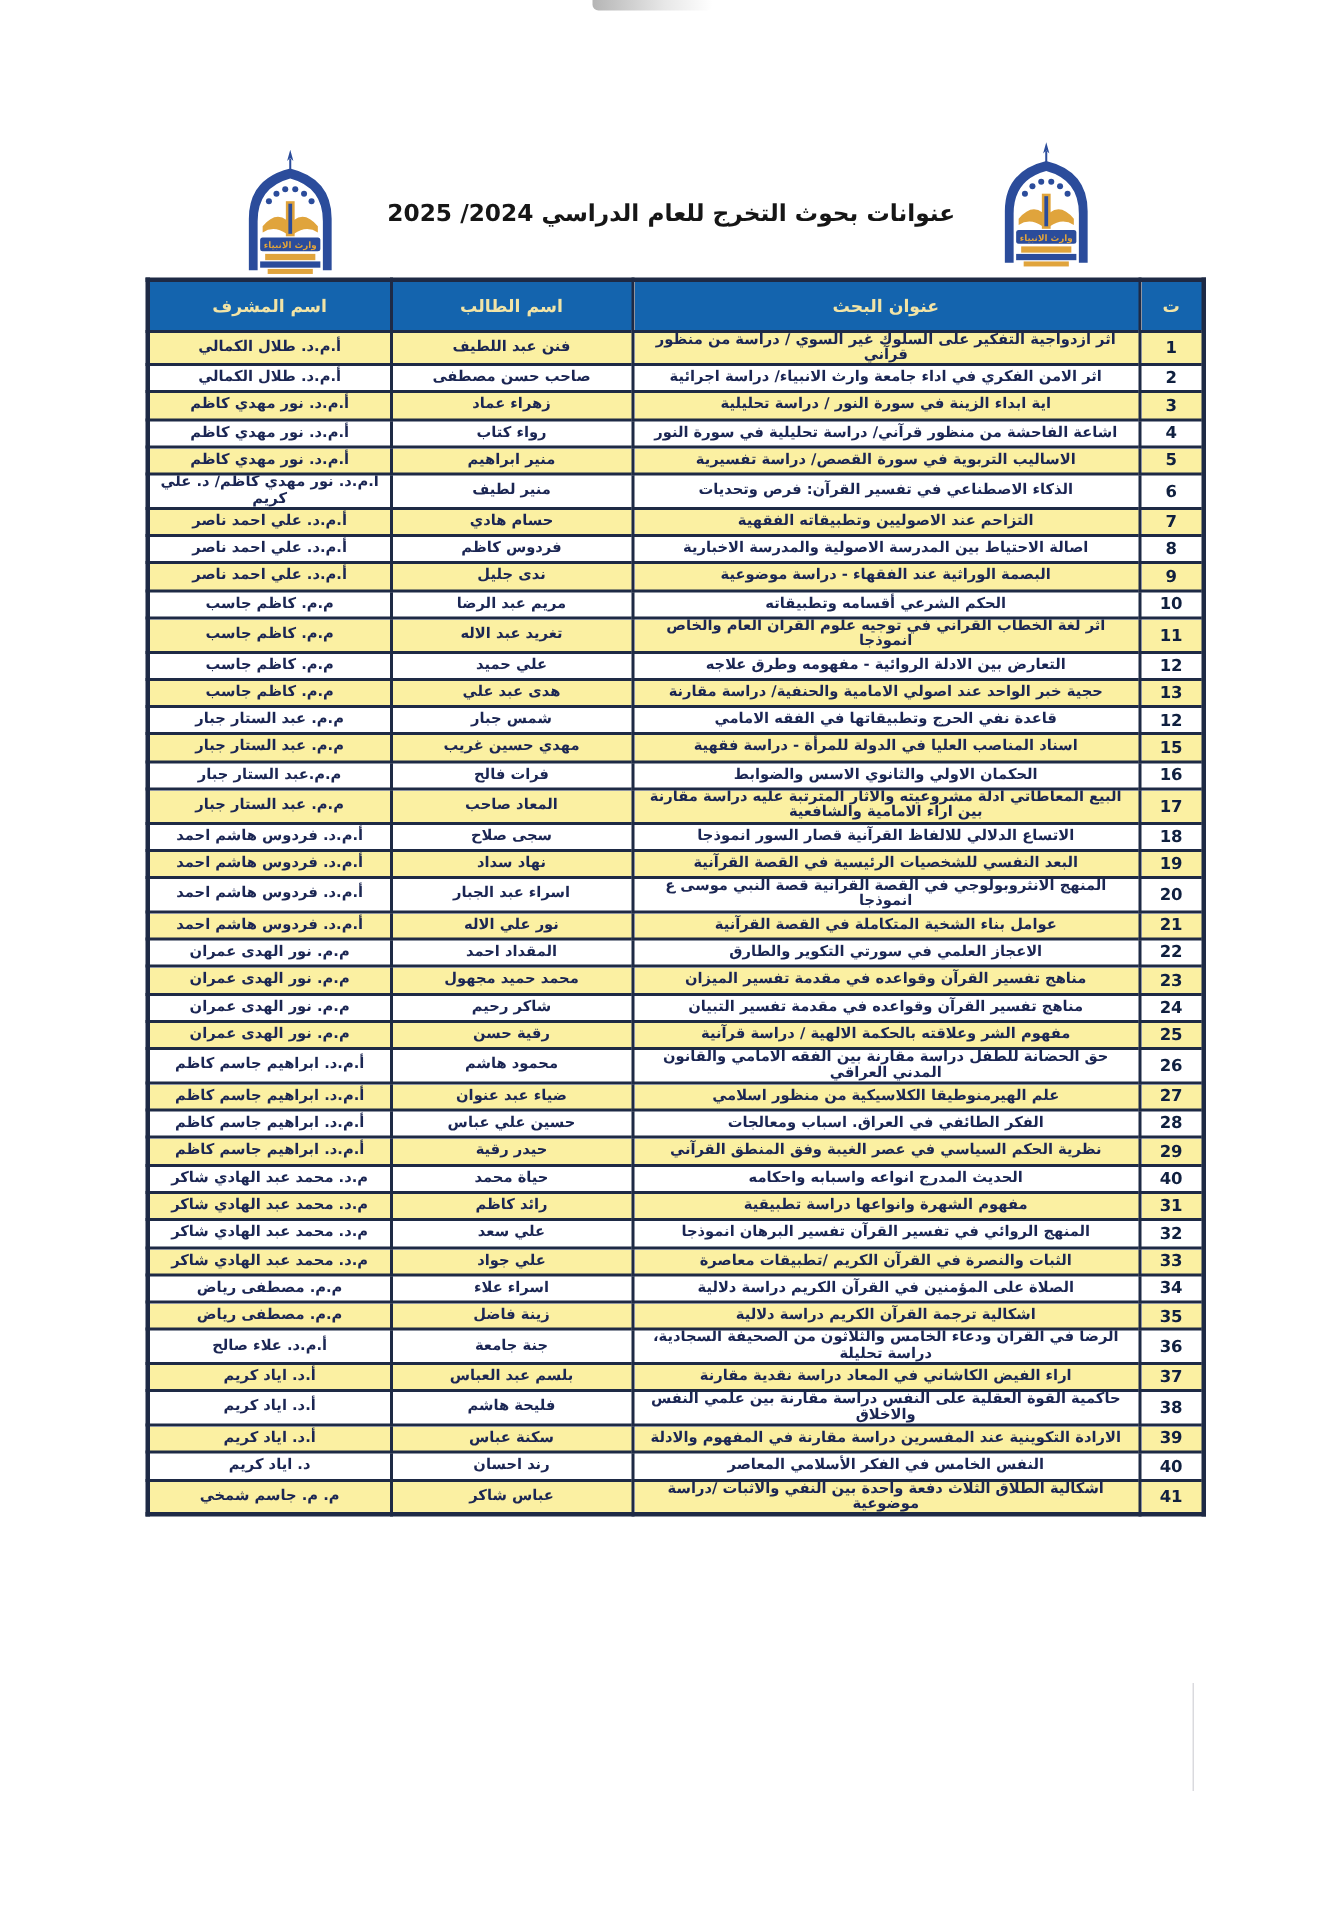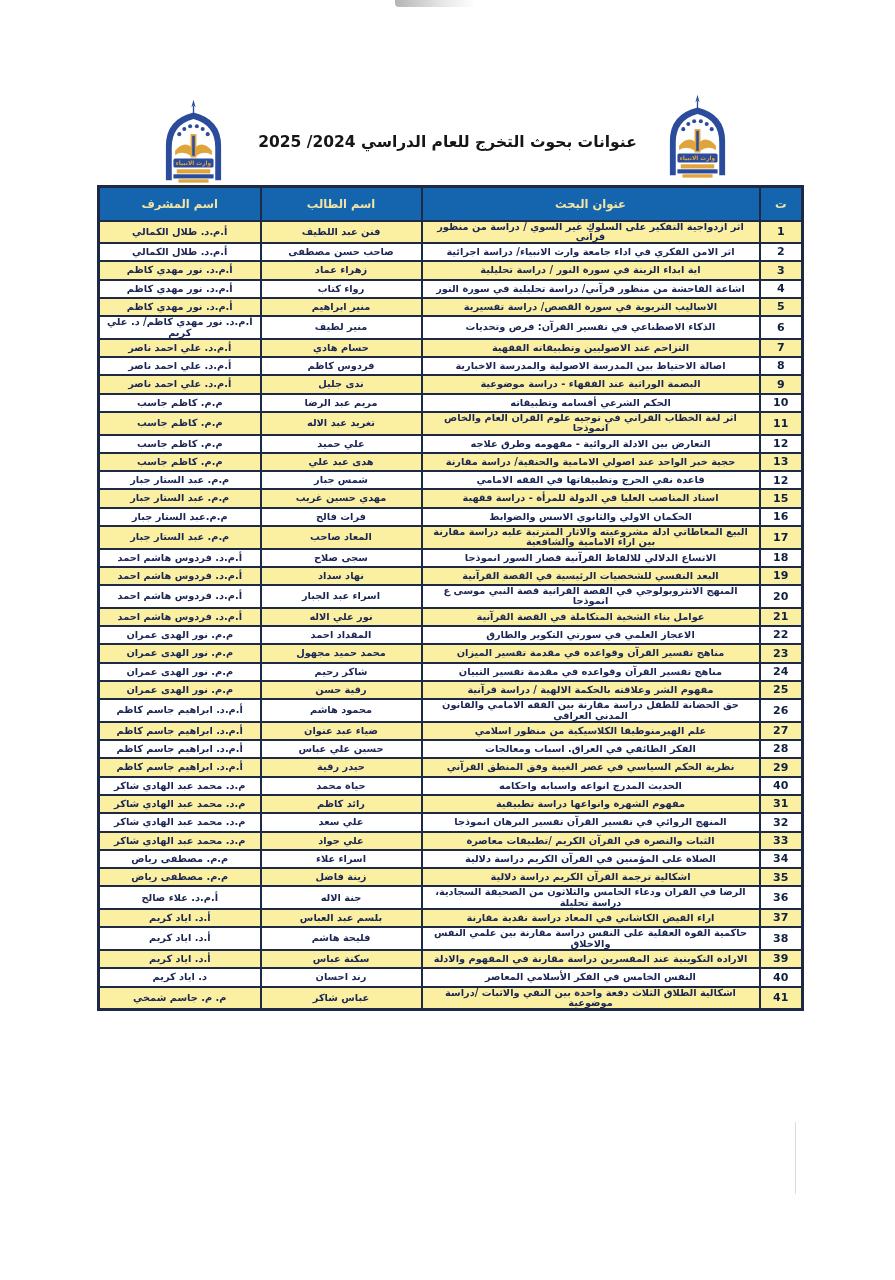--- a/index.html
+++ b/index.html
@@ -348,21 +348,21 @@
       </tr>
       <tr class="odd">
         <td class="cell-no">35</td>
         <td class="cell-research">اشكالية ترجمة القرآن الكريم دراسة دلالية</td>
         <td class="cell-student">زينة فاضل</td>
         <td class="cell-supervisor">م.م. مصطفى رياض</td>
       </tr>
       <tr class="even">
         <td class="cell-no">36</td>
         <td class="cell-research">الرضا في القرآن ودعاء الخامس والثلاثون من الصحيفة السجادية، دراسة تحليلة</td>
-        <td class="cell-student">جنة الاله</td>
+        <td class="cell-student">جنة جامعة</td>
         <td class="cell-supervisor">أ.م.د. علاء صالح</td>
       </tr>
       <tr class="odd">
         <td class="cell-no">37</td>
         <td class="cell-research">اراء الفيض الكاشاني في المعاد دراسة نقدية مقارنة</td>
         <td class="cell-student">بلسم عبد العباس</td>
         <td class="cell-supervisor">أ.د. اياد كريم</td>
       </tr>
       <tr class="even">
         <td class="cell-no">38</td>

